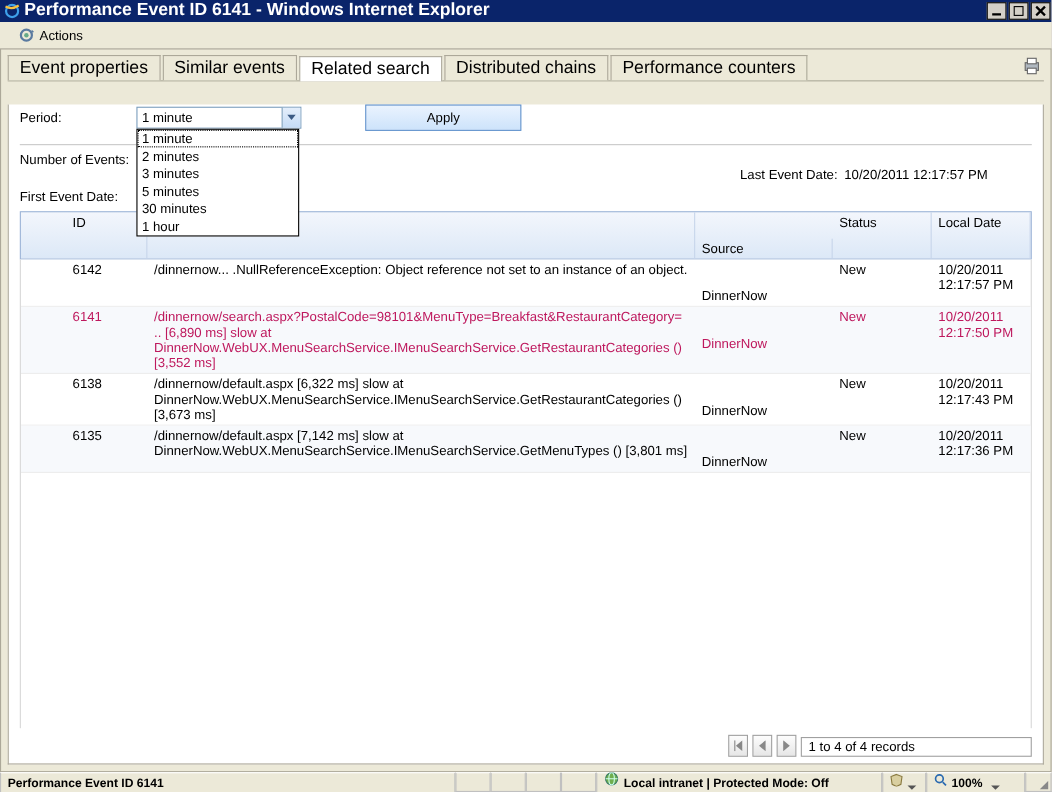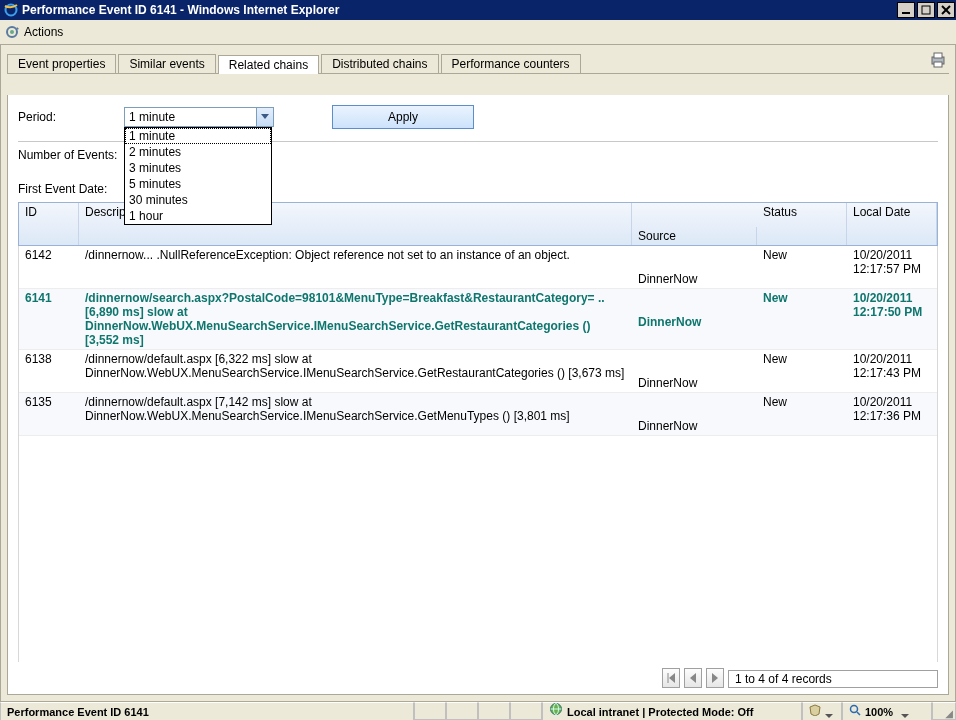--- a/index.html
+++ b/index.html
@@ -15,21 +15,21 @@
   }
   
   .titlebar {
     height: 20px;
     background: #0a246a;
     color: #fff;
     display: flex;
     align-items: center;
     padding-left: 4px;
     font-weight: bold;
-    font-size: 12px;
+    font-size: 16px;
   }
   .titlebar .ie-icon {
     width: 14px; height: 14px; margin-right: 4px;
     display:inline-block; position:relative;
   }
   .titlebar .ie-icon svg { display:block; }
   .titlebar .spacer { flex: 1; }
   .win-btns { display:flex; }
   .win-btn {
     width: 16px; height: 14px; background:#d4d0c8;
@@ -37,21 +37,21 @@
     display:flex; align-items:center; justify-content:center;
     font-size: 10px; line-height:1;
   }
   .win-btn svg { display:block; }
   
   .actionsbar {
     height: 24px;
     background:#ece9d8;
     border-bottom: 1px solid #c0c0c0;
     display:flex; align-items:center;
-    padding-left:4px;
+    padding-left:16px;
   }
   .actions-icon {
     width:16px;height:16px;margin-right:4px;display:inline-block;
   }
   
   .client {
     position: absolute;
     top: 44px; left:0; right:0; bottom: 18px;
     background:#ece9d8;
     border: 1px solid #aca899;
@@ -67,37 +67,37 @@
   }
   .tab {
     border: 1px solid #aca899;
     border-bottom: none;
     margin-right: 2px;
     padding: 2px 10px;
     background:#ece9d8;
     cursor:default;
     position:relative; top:0;
     color:#000;
-    font-size: 12px;
+    font-size: 16px;
   }
   .tab.active {
     background:#fff;
     top:1px;
   }
   .tabs .right-icon {
     position:absolute; right:2px; top:0;
   }
   
   .panel {
     background:#fff;
     border:1px solid #aca899;
     border-top:none;
     position:absolute;
     left:6px; right:6px; top: 50px; bottom:6px;
-    padding: 10px 10px 6px 10px;
+    padding: 0 10px 6px 10px;
     box-sizing:border-box;
     display:flex; flex-direction:column;
   }
   .filter-row {
     display:flex; align-items:center;
     gap: 10px;
     margin-bottom: 8px;
   }
   .label { white-space:nowrap; }
   .combo-wrap { position:relative; width: 178px; }
@@ -160,21 +160,21 @@
   .grid-head {
     display:flex;
     background: linear-gradient(#f3f6fc,#dce8f7);
     border:1px solid #9ab2d6;
   }
   .gh {
     padding: 2px 6px;
     border-right:1px solid #c7d5ea;
     box-sizing:border-box;
   }
-  .col-id    { width: 60px; }
+  .col-id    { width: 74px; margin-left: 41px; }
   .col-desc  { flex: 1; min-width: 0; }
   .col-src   { width: 125px; margin-top: 24px; }
   .col-stat  { width: 90px; }
   .col-date  { width: 90px; }
   .grid-body {
     flex:1;
     overflow:hidden;
     border-left:1px solid #d8d8d8;
     border-right:1px solid #d8d8d8;
     background:#fff;
@@ -182,21 +182,21 @@
   .grow {
     display:flex;
     border-bottom:1px solid #ededed;
     align-items:flex-start;
   }
   .grow.alt { background:#f7f9fc; }
   .gc {
     padding: 2px 6px;
     box-sizing:border-box;
   }
-  .link { color:#0f766e;font-weight:bold; }
+  .link { color:#be185d; }
   
   .pager {
     display:flex;
     justify-content:flex-end;
     align-items:flex-end;
     gap:4px;
     padding-top:6px;
   }
   .pg-btn {
     width:16px;height:18px;
@@ -282,21 +282,21 @@
   </span>
   <span>Actions</span>
 </div>
 
 <div class="client">
 
   <div class="tabs">
 
     <div class="tab"><span>Event properties</span></div>
     <div class="tab"><span>Similar events</span></div>
-    <div class="tab active"><span>Related chains</span></div>
+    <div class="tab active"><span>Related search</span></div>
     <div class="tab"><span>Distributed chains</span></div>
     <div class="tab"><span>Performance counters</span></div>
     <span class="right-icon">
       <svg width="18" height="18" viewBox="0 0 18 18">
         <rect x="3" y="6" width="12" height="7" fill="#b0b8c0" stroke="#666"></rect>
         <rect x="5" y="2" width="8" height="5" fill="#fff" stroke="#666"></rect>
         <rect x="5" y="11" width="8" height="5" fill="#fff" stroke="#666"></rect>
       </svg>
     </span>
   </div>
@@ -328,20 +328,24 @@
         <span>Apply</span>
       </div>
     </div>
 
     <hr class="hr">
 
     <div class="meta-row">
       <div class="meta-left">
         <span>Number of Events:</span>
         <span>First Event Date:</span>
+      </div>
+      <div class="meta-right">
+        <span>Last Event Date:</span>
+        <span>10/20/2011 12:17:57 PM</span>
       </div>
     </div>
 
     <div class="grid">
       <div class="grid-head">
         <div class="gh col-id">ID</div>
         <div class="gh col-desc">Descripti</div>
         <div class="gh col-src">Source</div>
         <div class="gh col-stat">Status</div>
         <div class="gh col-date">Local Date</div>

